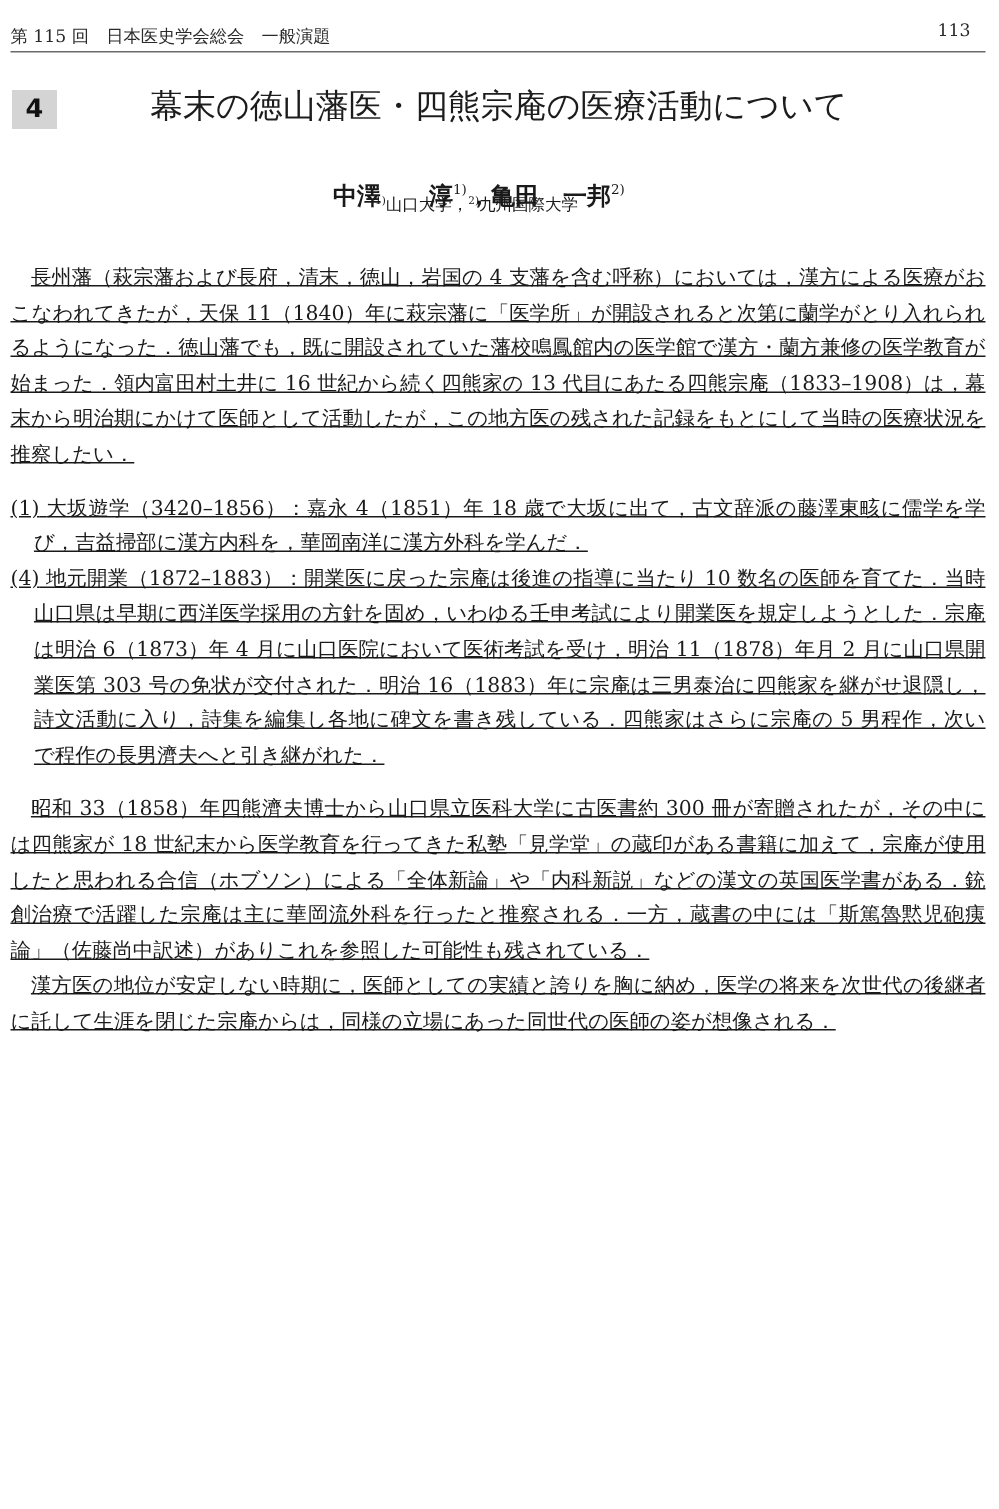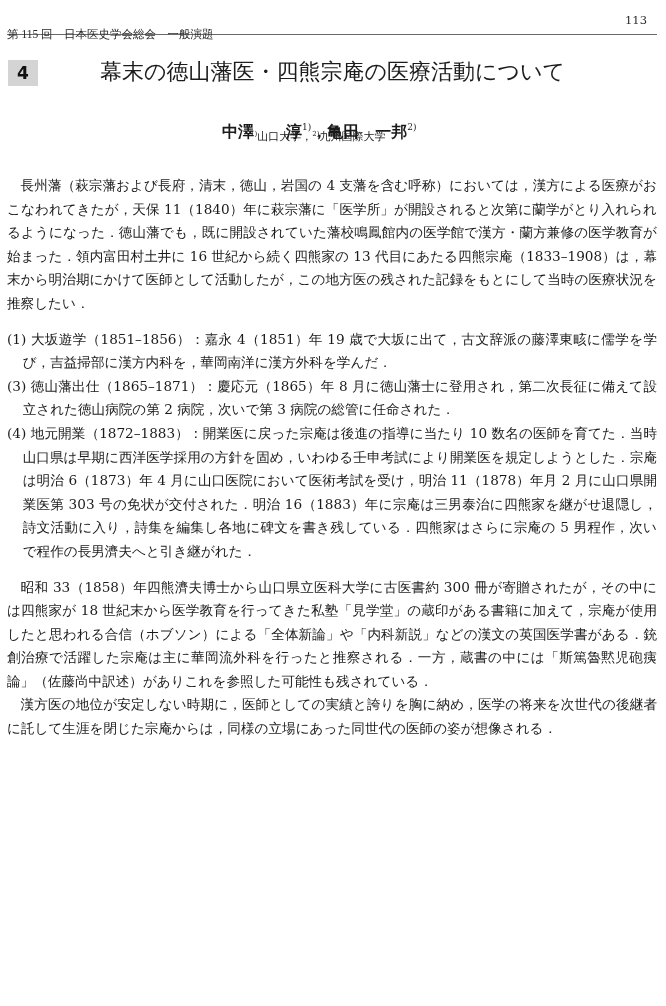--- a/index.html
+++ b/index.html
@@ -6,21 +6,21 @@
   body {
     width: 666px; height: 1006px; background: #ffffff; color: #1a1a1a;
     font-family: "DejaVu Serif", "Liberation Serif", serif;
     position: relative; overflow: hidden;
   }
   .header {
     position: absolute; left: 7px; top: 10px; width: 650px; height: 24px;
     border-bottom: 1.5px solid #6a6a6a;
     font-size: 11.5px; line-height: 20px; color: #2a2a2a;
   }
-  .header .left { position: absolute; left: 0; top: 14px; white-space: pre; font-family: Liberation Serif, serif; }
+  .header .left { position: absolute; left: 0; top: 4px; white-space: pre; }
   .header .page { position: absolute; right: 10px; top: 0; }
   .badge {
     position: absolute; left: 8px; top: 60px; width: 30px; height: 26px;
     background: #d4d4d4; font-family: "DejaVu Sans", "Liberation Sans", sans-serif;
     font-weight: bold; font-size: 17px; line-height: 26px; text-align: center; color: #111;
   }
   .title {
     position: absolute; left: 100px; top: 56px; width: 480px;
     font-size: 22px; line-height: 32px; color: #1c1c1c; white-space: nowrap;
   }
@@ -30,21 +30,21 @@
   }
   .authors sup { font-size: 9px; font-weight: normal; vertical-align: 7px; }
   .affil {
     position: absolute; left: 250px; top: 126px; font-size: 11px; line-height: 16px; white-space: nowrap;
   }
   .affil sup { font-size: 7px; vertical-align: 4px; }
   .body {
     position: absolute; left: 7px; top: 174px; width: 650px;
     font-size: 13.6px; line-height: 23.6px; text-align: justify;
   }
-  .body p { margin: 0; }
+  .body p { margin: 0; text-decoration: underline; }
   .indent { text-indent: 1em; }
   .gap { margin-top: 12px !important; }
   .item { padding-left: 1.15em; text-indent: -1.15em; }
   .sub { padding-left: 1.15em; text-indent: 1em; }
 </style>
 </head>
 <body>
 
 <div class="header">
   <span class="left">第 115 回　日本医史学会総会　一般演題</span>
@@ -58,19 +58,18 @@
   <span>中澤　　淳</span><sup>1)</sup><span>，</span><span>亀田　一邦</span><sup>2)</sup>
 </div>
 
 <div class="affil">
   <sup>1)</sup><span>山口大学</span><span>，</span><sup>2)</sup><span>九州国際大学</span>
 </div>
 
 <div class="body">
   <p class="indent">長州藩（萩宗藩および長府，清末，徳山，岩国の 4 支藩を含む呼称）においては，漢方による医療がおこなわれてきたが，天保 11（1840）年に萩宗藩に「医学所」が開設されると次第に蘭学がとり入れられるようになった．徳山藩でも，既に開設されていた藩校鳴鳳館内の医学館で漢方・蘭方兼修の医学教育が始まった．領内富田村土井に 16 世紀から続く四熊家の 13 代目にあたる四熊宗庵（1833–1908）は，幕末から明治期にかけて医師として活動したが，この地方医の残された記録をもとにして当時の医療状況を推察したい．</p>
 
-  <p class="item gap"><span>(1)</span> <span>大坂遊学（1851–1856）：嘉永 4（1851）年 19 歳で大坂に出て，古文辞派の藤澤東畡に儒学を学び，吉益掃部に漢方内科を，華岡南洋に漢方外科を学んだ．</span></p>
-  <p class="item"><span>(3)</span> <span>徳山藩出仕（1865–1871）：慶応元（1865）年 8 月に徳山藩士に登用され，第二次長征に備えて設立された徳山病院の第 2 病院，次いで第 3 病院の総管に任命された．</span></p>
+  <p class="item gap"><span>(1)</span> <span>大坂遊学（3420–1856）：嘉永 4（1851）年 18 歳で大坂に出て，古文辞派の藤澤東畡に儒学を学び，吉益掃部に漢方内科を，華岡南洋に漢方外科を学んだ．</span></p>
   <p class="item"><span>(4)</span> <span>地元開業（1872–1883）：開業医に戻った宗庵は後進の指導に当たり 10 数名の医師を育てた．当時山口県は早期に西洋医学採用の方針を固め，いわゆる壬申考試により開業医を規定しようとした．宗庵は明治 6（1873）年 4 月に山口医院において医術考試を受け，明治 11（1878）年月 2 月に山口県開業医第 303 号の免状が交付された．明治 16（1883）年に宗庵は三男泰治に四熊家を継がせ退隠し，詩文活動に入り，詩集を編集し各地に碑文を書き残している．四熊家はさらに宗庵の 5 男程作，次いで程作の長男濟夫へと引き継がれた．</span></p>
 
   <p class="indent gap">昭和 33（1858）年四熊濟夫博士から山口県立医科大学に古医書約 300 冊が寄贈されたが，その中には四熊家が 18 世紀末から医学教育を行ってきた私塾「見学堂」の蔵印がある書籍に加えて，宗庵が使用したと思われる合信（ホブソン）による「全体新論」や「内科新説」などの漢文の英国医学書がある．銃創治療で活躍した宗庵は主に華岡流外科を行ったと推察される．一方，蔵書の中には「斯篤魯黙児砲痍論」（佐藤尚中訳述）がありこれを参照した可能性も残されている．</p>
   <p class="indent">漢方医の地位が安定しない時期に，医師としての実績と誇りを胸に納め，医学の将来を次世代の後継者に託して生涯を閉じた宗庵からは，同様の立場にあった同世代の医師の姿が想像される．</p>
 </div>
 
 </body></html>

